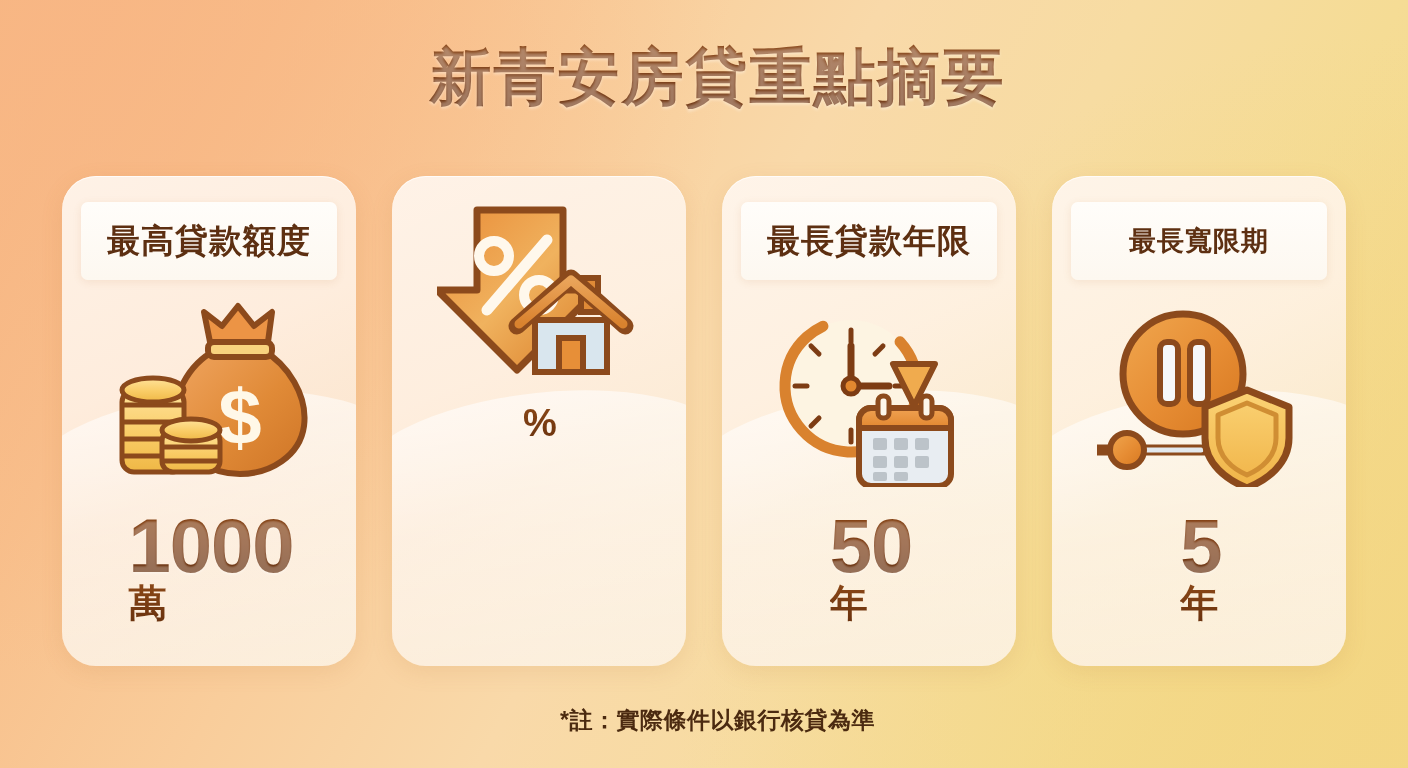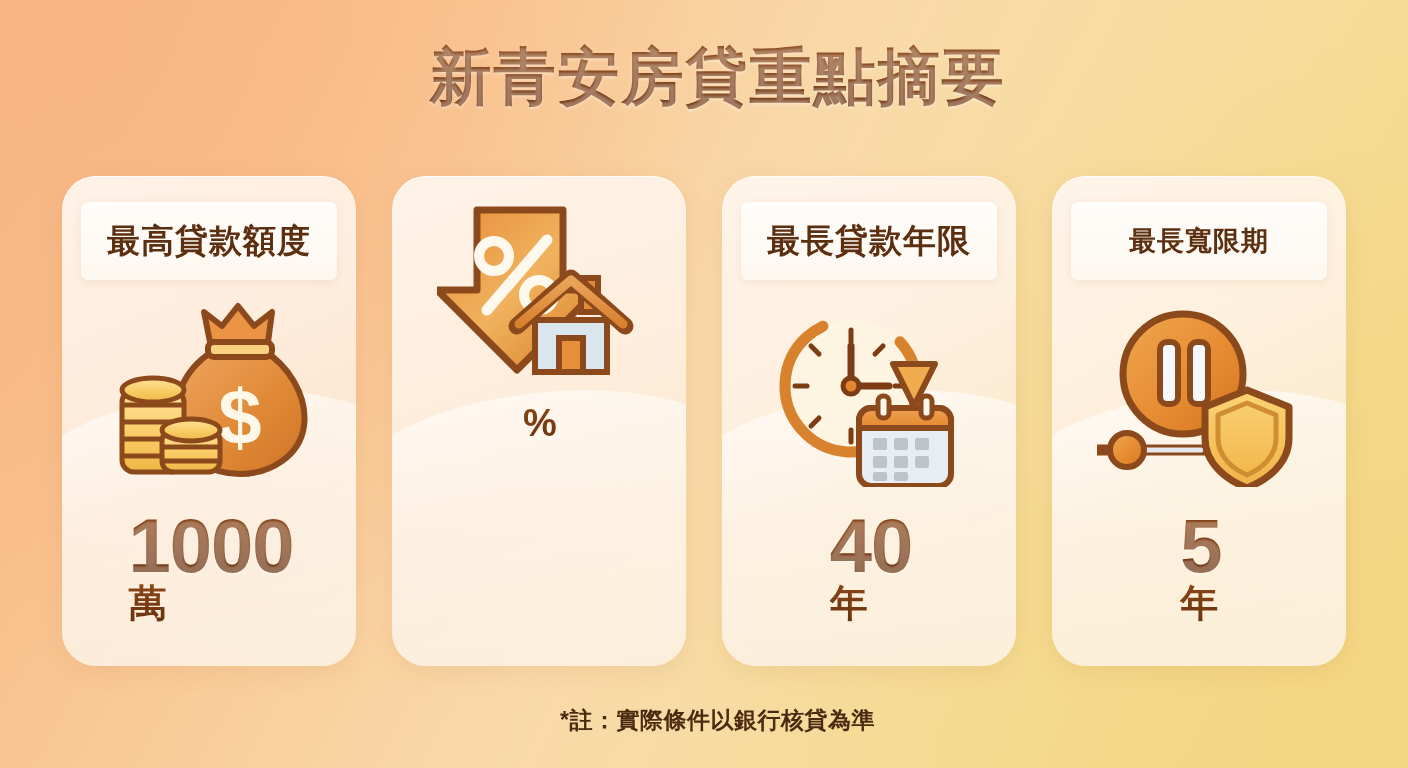--- a/index.html
+++ b/index.html
@@ -344,21 +344,21 @@
               <rect x="35" y="58" width="14" height="12" rx="2"></rect>
               <rect x="56" y="58" width="14" height="12" rx="2"></rect>
               <rect x="14" y="74" width="14" height="9" rx="2"></rect>
               <rect x="35" y="74" width="14" height="9" rx="2"></rect>
             </g>
           </g>
         </svg>
       </div>
 
       <div class="value">
-        <span class="num">40</span>
+        <span class="num">50</span>
         <span class="unit">年</span>
       </div>
     </div>
 
     <div class="card narrow">
       <div class="sheen"></div>
 
       <div class="pill">
         <span class="pill-label">最長寬限期</span>
       </div>

